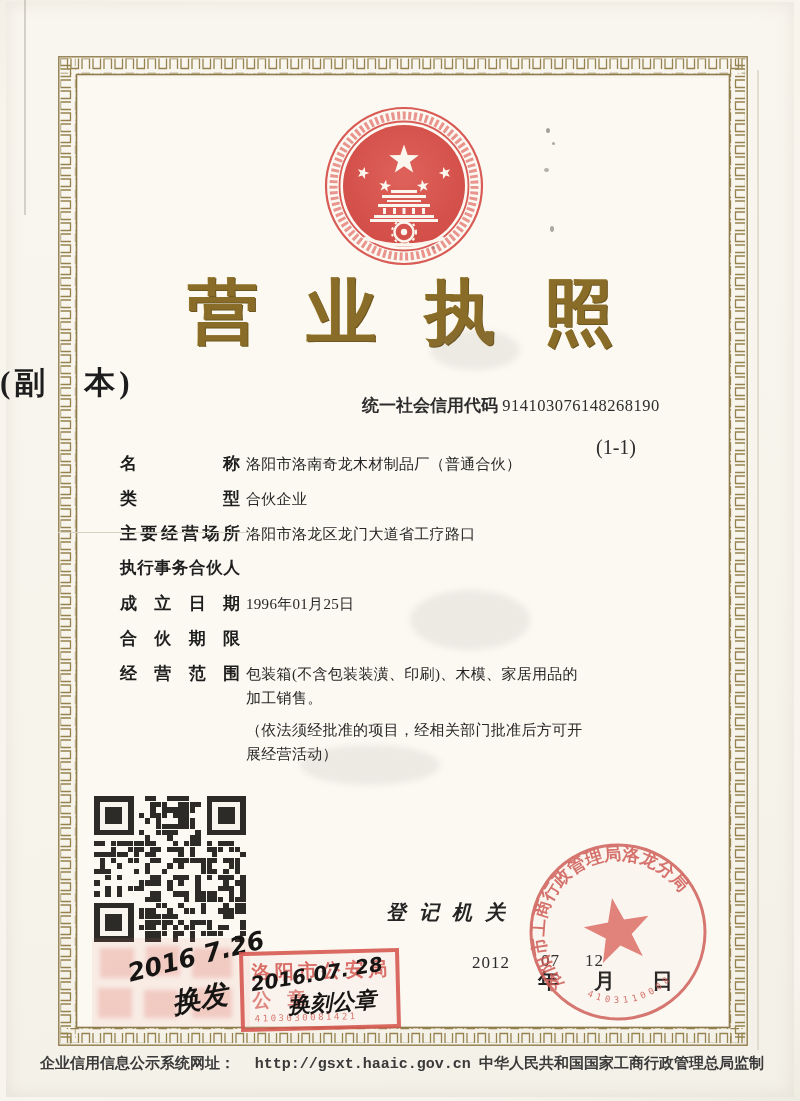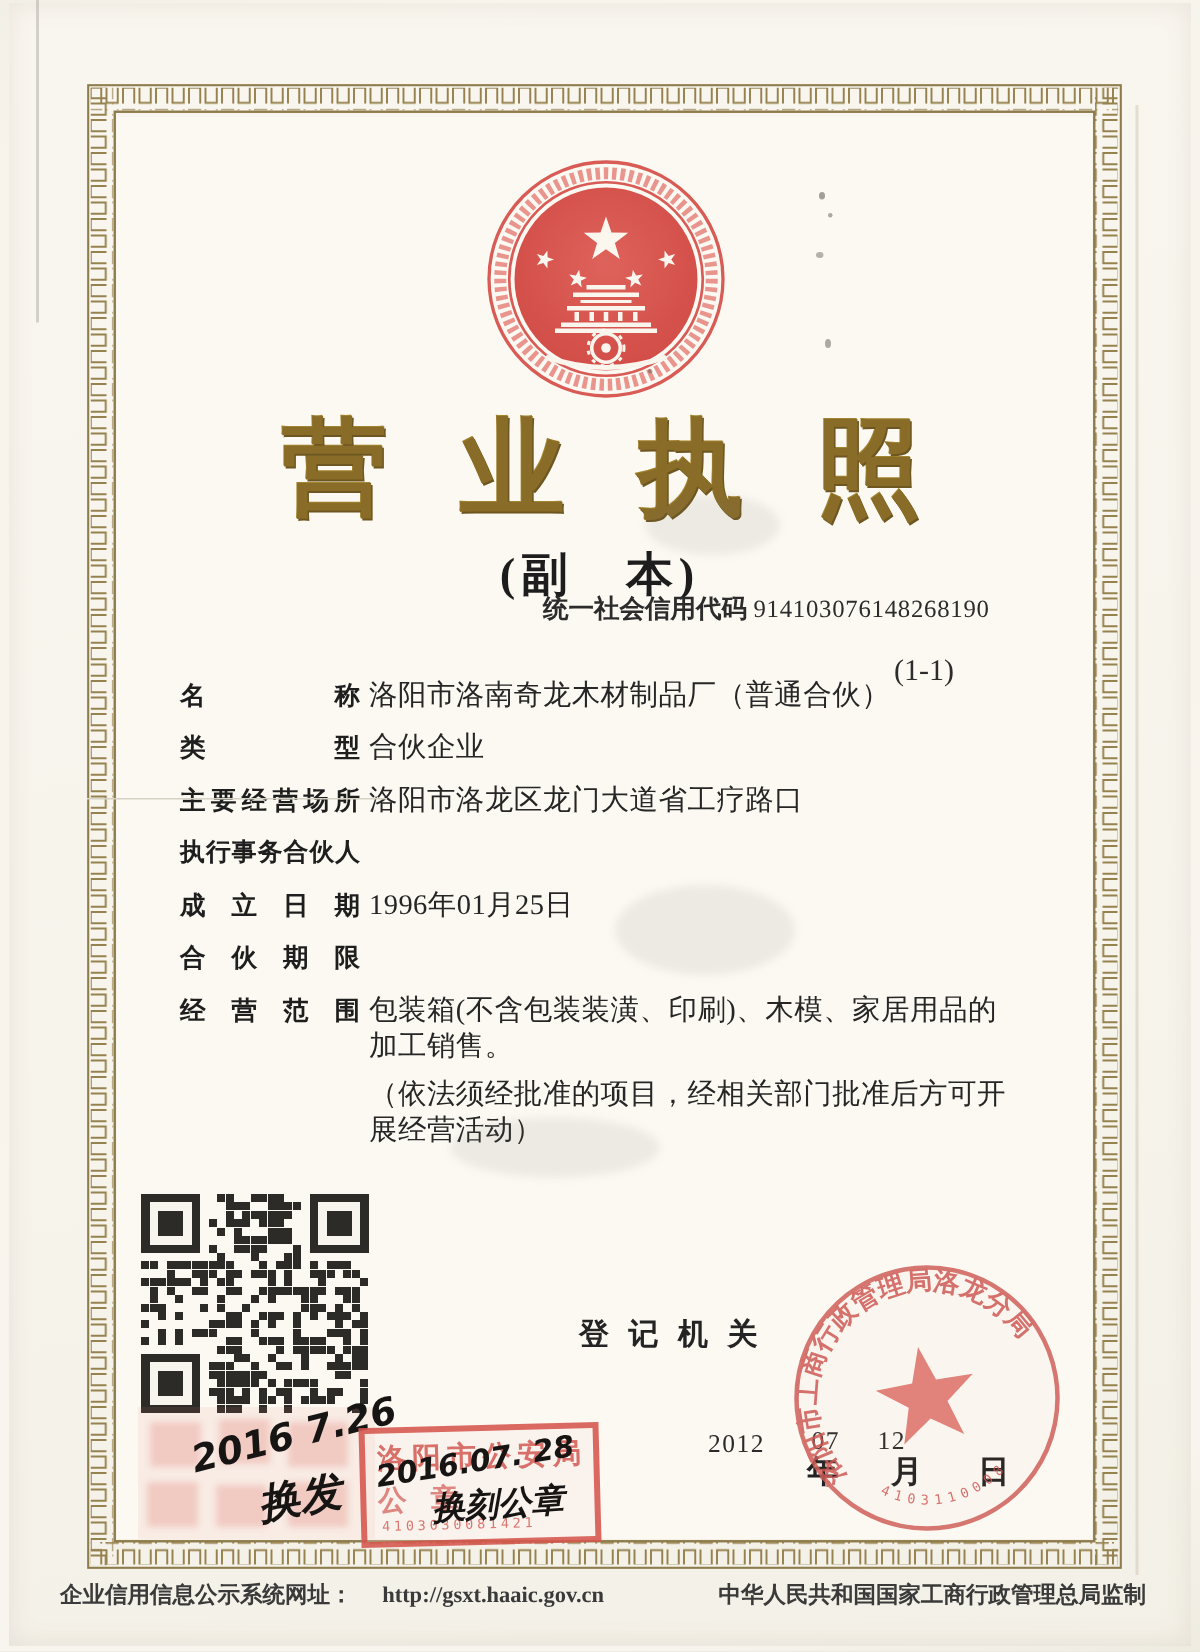--- a/index.html
+++ b/index.html
@@ -10,36 +10,36 @@
          background:linear-gradient(170deg,#f9f6ef 0%,#f7f4ec 60%,#f3f0e7 100%);
          box-shadow:inset 0 0 18px rgba(120,110,90,.12);}
   .inner-area{position:absolute;left:78px;top:78px;width:650px;height:948px;background:#fbf9f2;}
   .abs{position:absolute;}
   
   .title-row{position:absolute;left:188px;top:270px;width:426px;height:86px;
              display:flex;justify-content:space-between;align-items:center;
              font-family:"DejaVu Sans","Liberation Sans",sans-serif;
              font-weight:800;font-size:70px;color:#8a6c29;
              text-shadow:1px 1px 0 #6e5620, -0.5px -0.5px 0 #a3842f;}
-  .subtitle{position:absolute;left:0;top:362px;width:800px;text-align:center;
+  .subtitle{position:absolute;left:0;top:362px;width:800px;
             font-size:31px;color:#1d1d1d;font-weight:600;letter-spacing:4px;}
   .code-line{position:absolute;left:362px;top:394px;font-size:17px;color:#2c2c2c;font-weight:600;}
   .code-line .num{font-weight:400;font-size:16.5px;letter-spacing:.5px;}
   .page-note{position:absolute;left:596px;top:436px;font-size:20px;color:#2c2c2c;}
   .frow{position:absolute;left:120px;width:620px;height:28px;}
   .jlabel{display:flex;justify-content:space-between;}
   .flabel{position:absolute;left:0;top:0;width:120px;font-size:17px;font-weight:700;color:#1e1e1e;}
-  .fvalue{position:absolute;left:126px;top:0;width:480px;font-size:19px;color:#262626;
+  .fvalue{position:absolute;left:126px;top:0;width:480px;font-size:15px;color:#262626;
           letter-spacing:.3px;white-space:pre-line;line-height:24px;}
-  .registry{position:absolute;left:386px;top:876px;font-size:20px;font-weight:700;
-            letter-spacing:13px;color:#242424;}
+  .registry{position:absolute;left:386px;top:899px;font-size:20px;font-weight:700;
+            letter-spacing:13px;color:#242424;font-style:italic;}
   .footer{position:absolute;left:0;top:1054px;width:800px;font-size:15px;color:#3a3a3a;font-weight:600;}
   .footer .fl{position:absolute;left:40px;}
   .footer .fr{position:absolute;right:36px;}
-  .footer .url{font-family:Liberation Serif, serif;font-weight:700;padding-left:16px;}
+  .footer .url{font-family:Liberation Mono, monospace;font-weight:700;padding-left:16px;}
   
   .date-num{position:absolute;font-size:17px;color:#2b2b2b;letter-spacing:1px;}
   .date-char{position:absolute;font-size:21px;font-weight:700;color:#222;}
   
   .seal-wrap{position:absolute;left:518px;top:832px;width:200px;height:200px;
              opacity:.85;transform:rotate(-10deg);}
   .police-stamp{position:absolute;left:240px;top:950px;width:160px;height:80px;
                 border:4px solid rgba(211,80,72,.85);background:rgba(248,228,222,.25);
                 transform:rotate(-1.5deg);box-sizing:border-box;}
   .ps-l1{position:absolute;left:8px;top:4px;width:136px;font-size:19px;font-weight:700;

